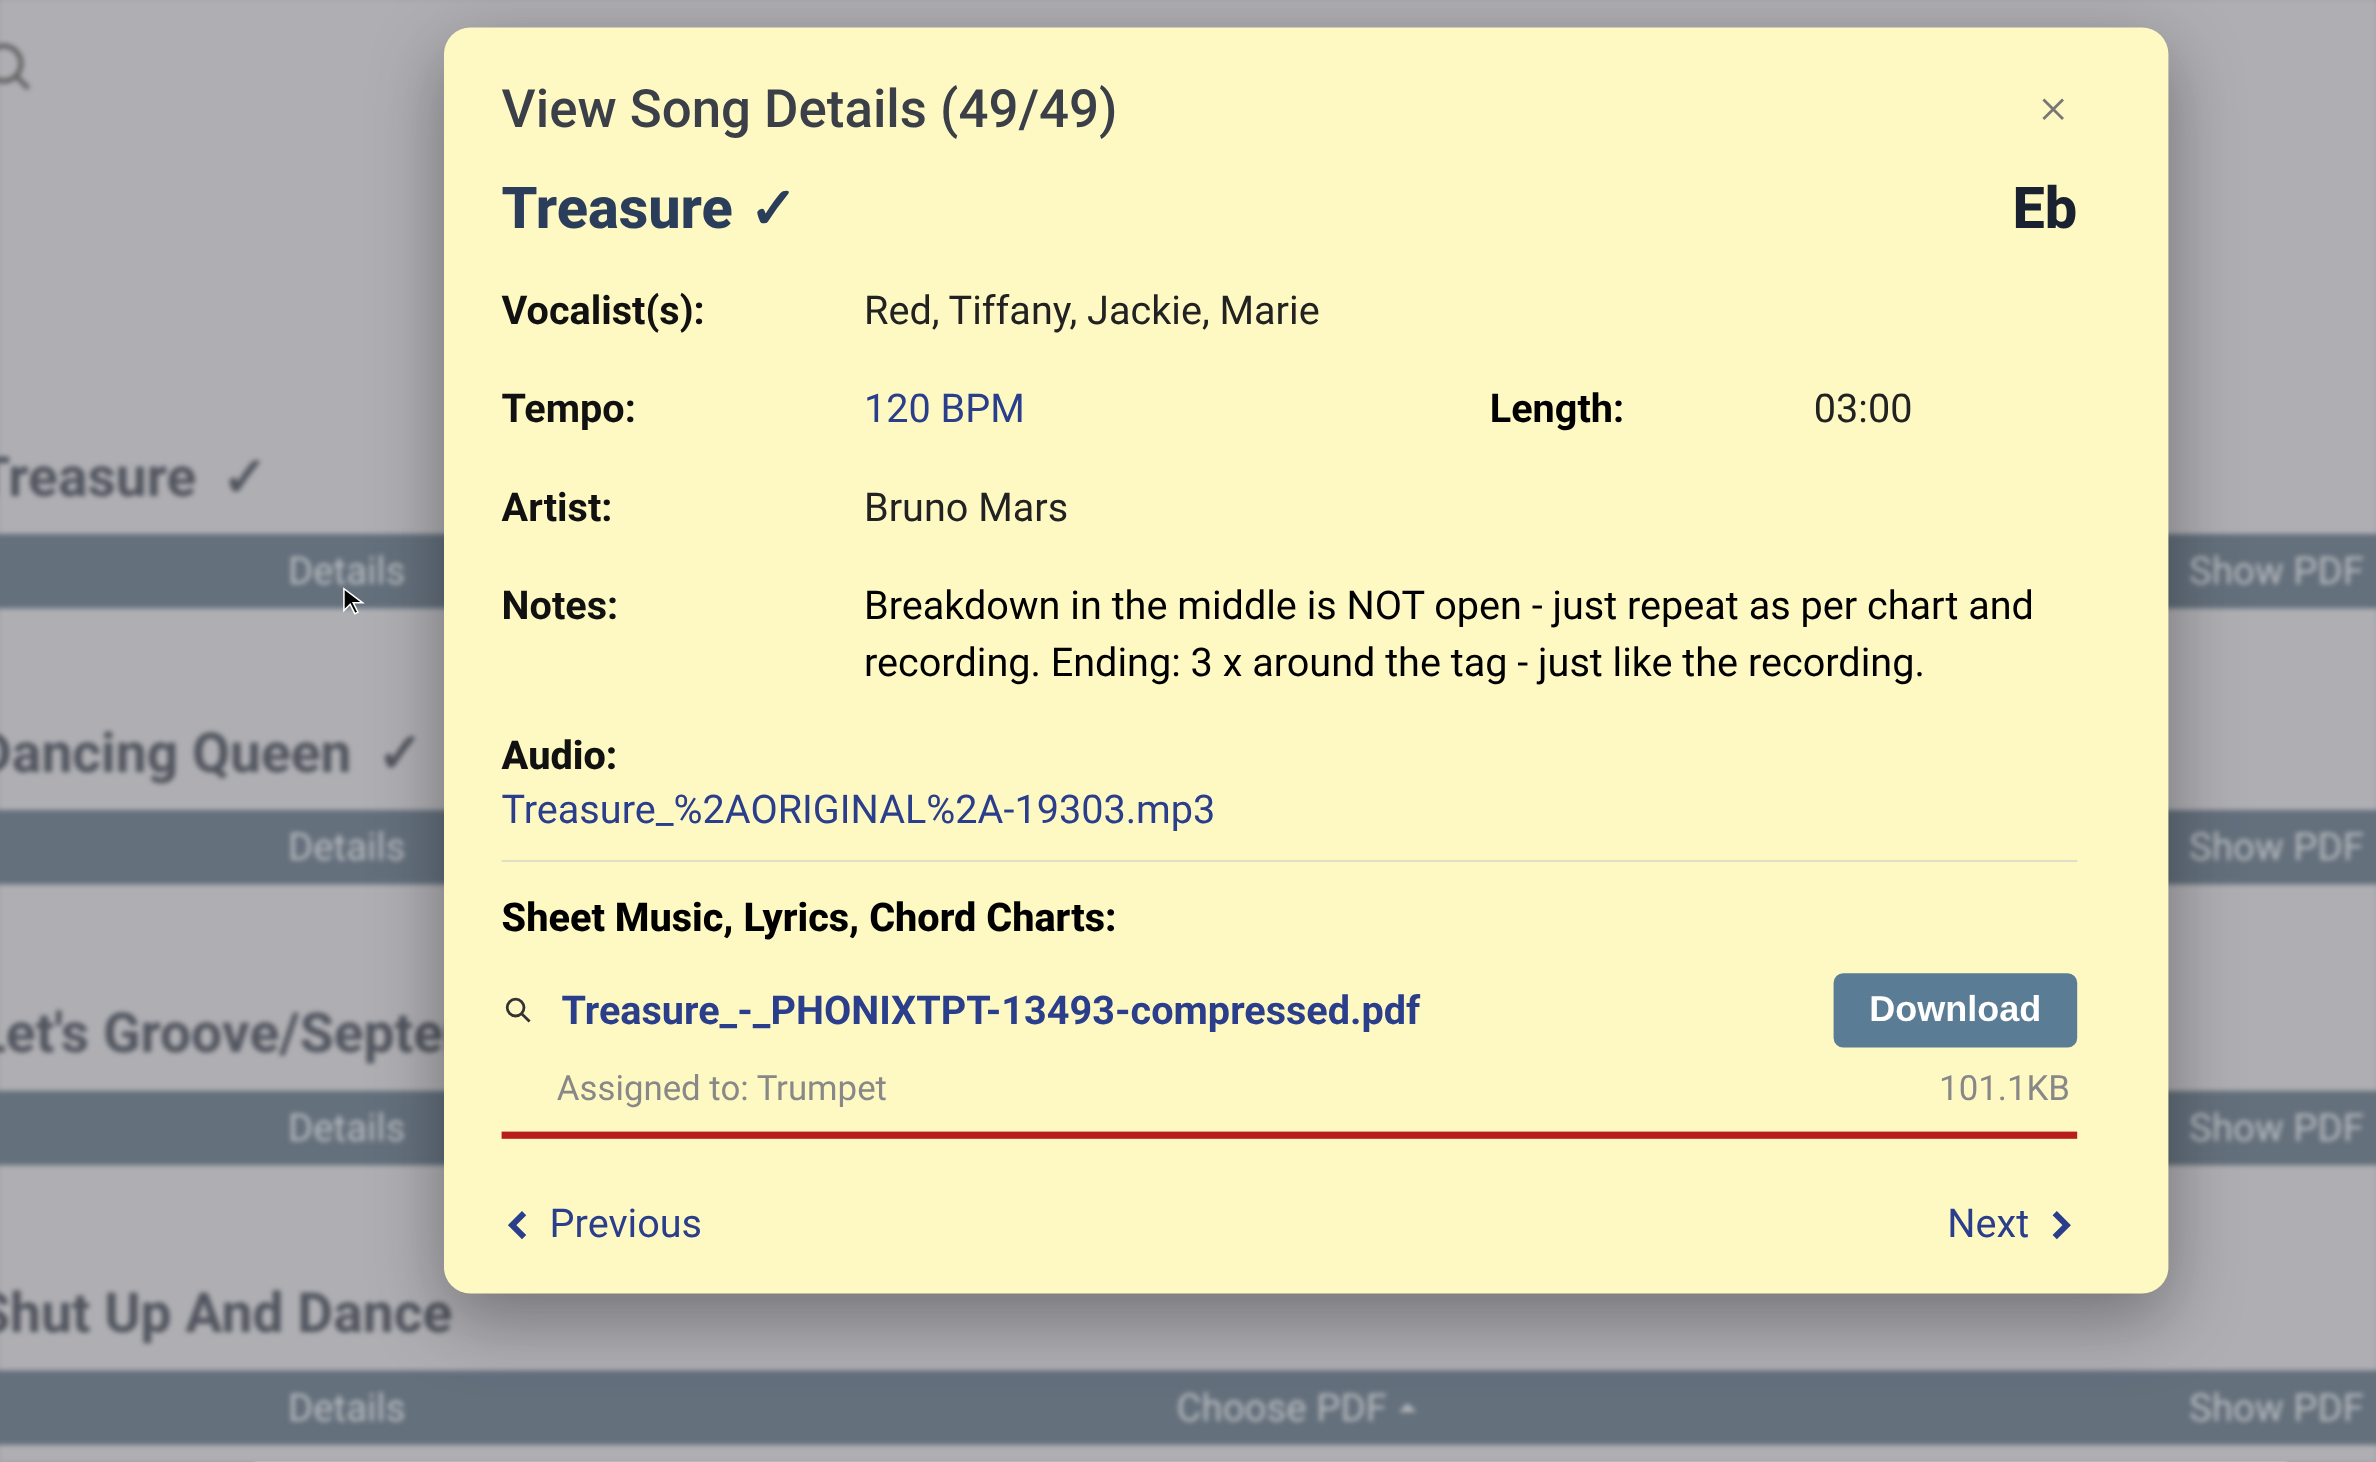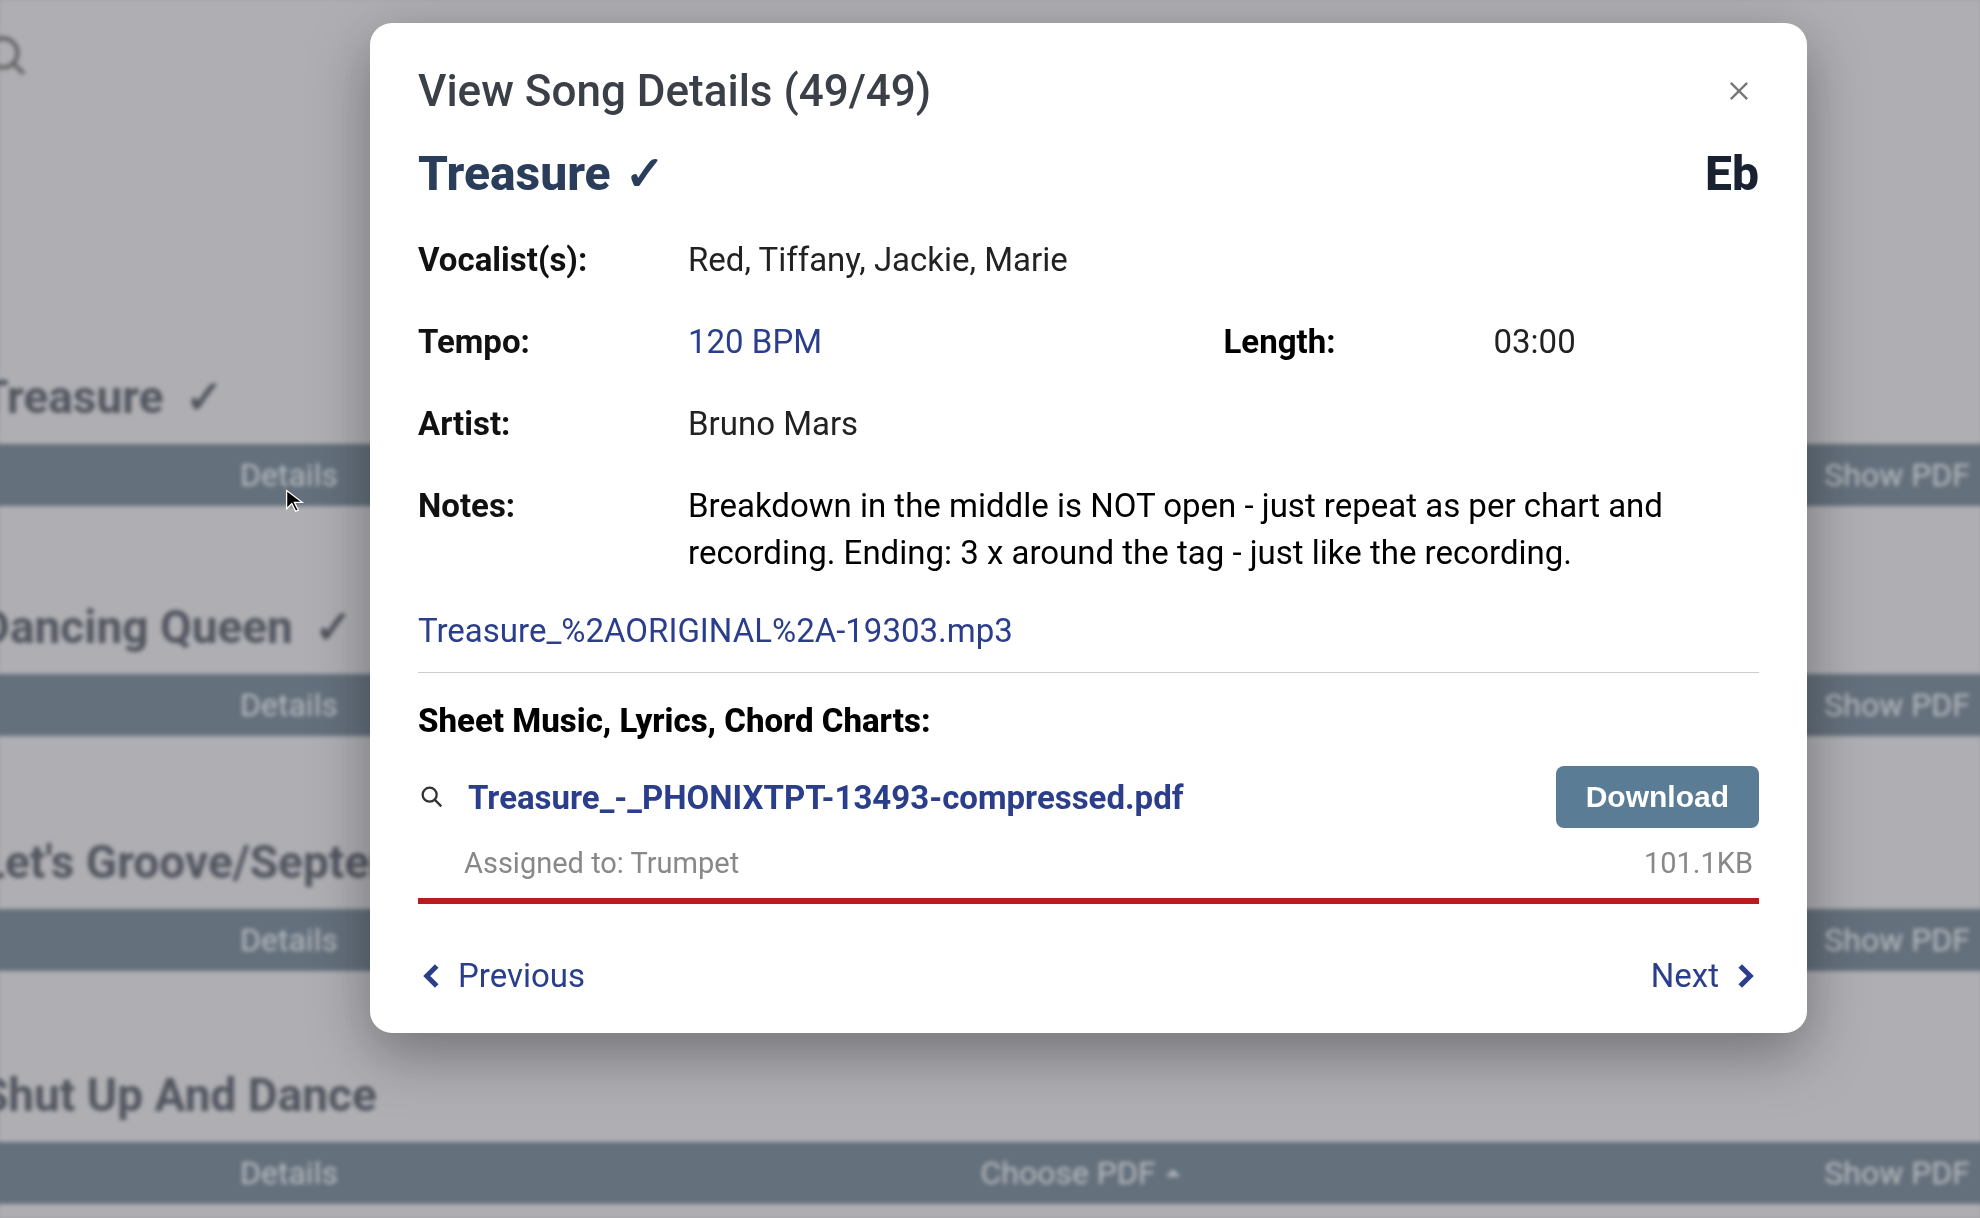--- a/index.html
+++ b/index.html
@@ -56,24 +56,24 @@
     .overlay {
       position: absolute;
       inset: 0;
       background: rgba(120,120,125,0.45);
     }
     .modal {
       position: absolute;
       top: 23px;
       left: 370px;
       width: 1437px;
-      background: #ffffff;
+      background: #fef9c3;
       border-radius: 22px;
       box-shadow: 0 20px 60px rgba(0,0,0,0.35);
-      padding: 42px 48px 38px 48px;
+      padding: 42px 76px 38px 48px;
       font-size: 30px;
     }
     .modal-header {
       display: flex;
       justify-content: space-between;
       align-items: center;
       margin-bottom: 28px;
     }
     .modal-title {
       color: #3a3f48;
@@ -106,20 +106,21 @@
     }
     .song-key {
       color: #1a2231;
       font-size: 48px;
       font-weight: 800;
     }
     .field-row {
       display: flex;
       margin-bottom: 34px;
       line-height: 1.45;
+      gap: 32px;
     }
     .field-label {
       color: #111;
       font-weight: 700;
       font-size: 33px;
       width: 270px;
       flex-shrink: 0;
     }
     .field-value {
       color: #222;
@@ -318,20 +319,21 @@
     <div class="field-label">Artist:</div>
     <div class="field-value">Bruno Mars</div>
   </div>
 
   <div class="field-row">
     <div class="field-label">Notes:</div>
     <div class="notes-value">Breakdown in the middle is NOT open - just repeat as per chart and recording. Ending: 3 x around the tag - just like the recording.</div>
   </div>
 
   <div class="audio-section">
+    <div class="audio-label">Audio:</div>
     <a class="audio-link">Treasure_%2AORIGINAL%2A-19303.mp3</a>
   </div>
   <hr class="divider">
 
   <div class="sheet-label">Sheet Music, Lyrics, Chord Charts:</div>
 
   <div class="file-row">
     <svg class="preview-icon" viewBox="0 0 24 24" fill="none" stroke="currentColor" stroke-width="2">
         <circle cx="10" cy="10" r="6"></circle>
         <line x1="20" y1="20" x2="14.5" y2="14.5"></line>

